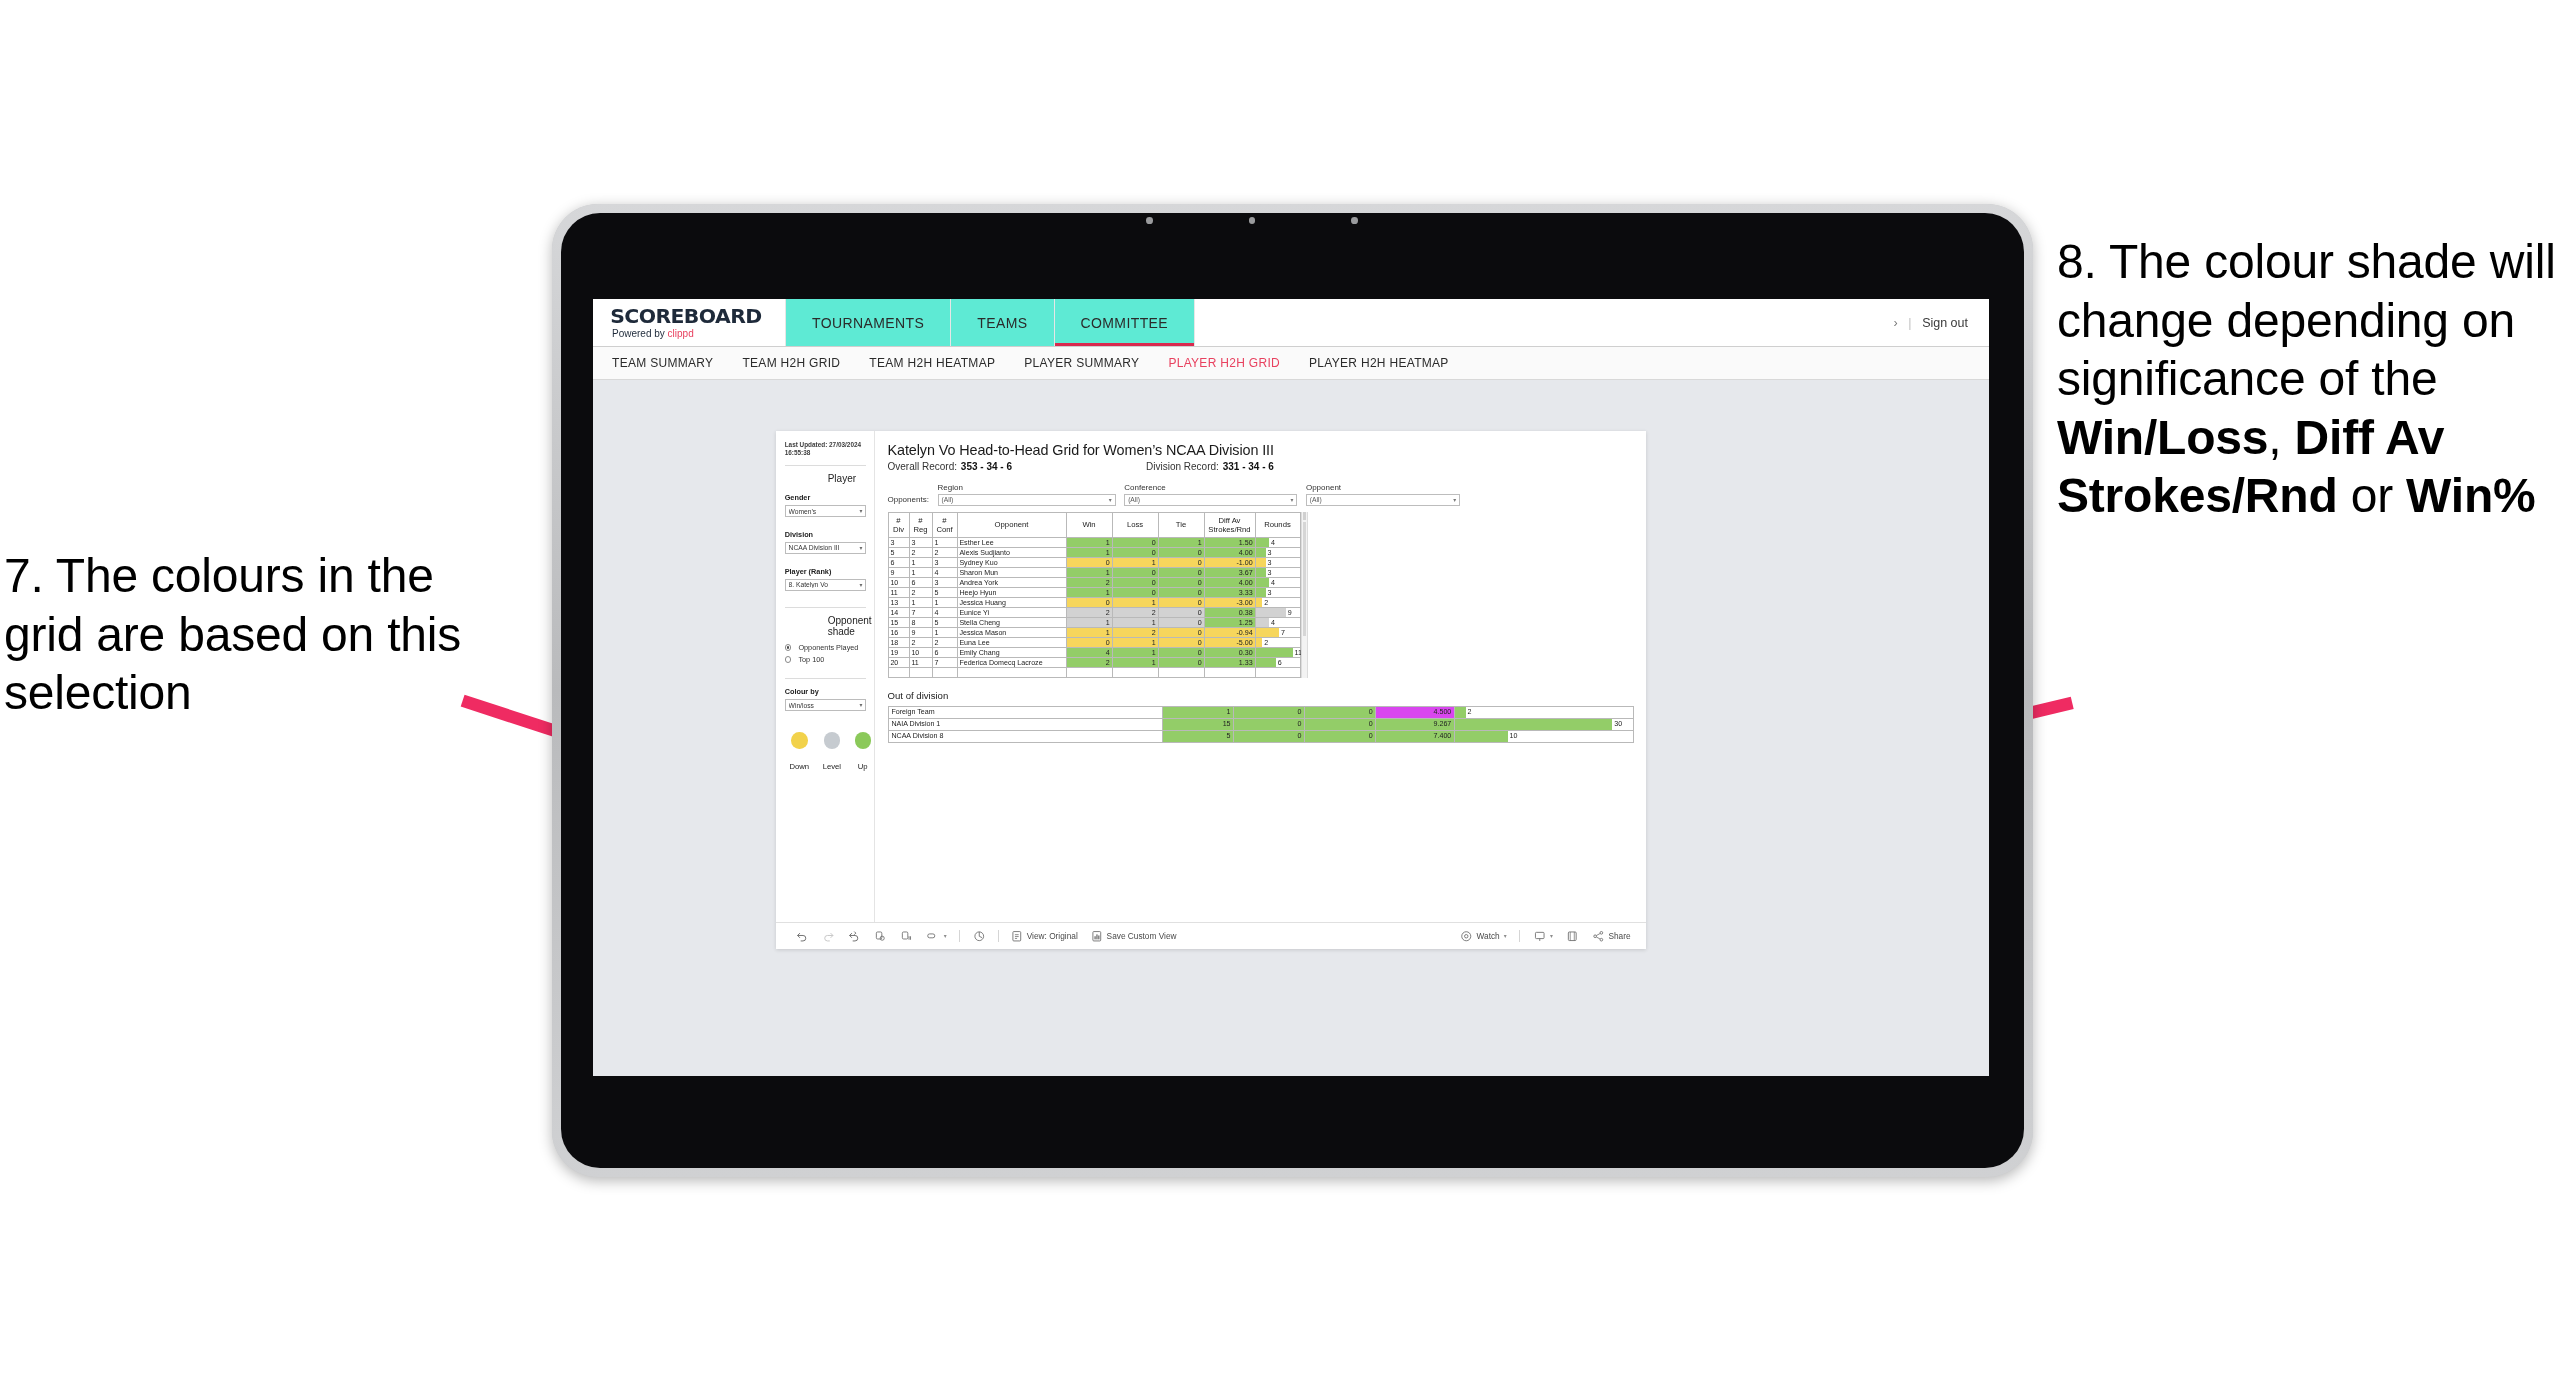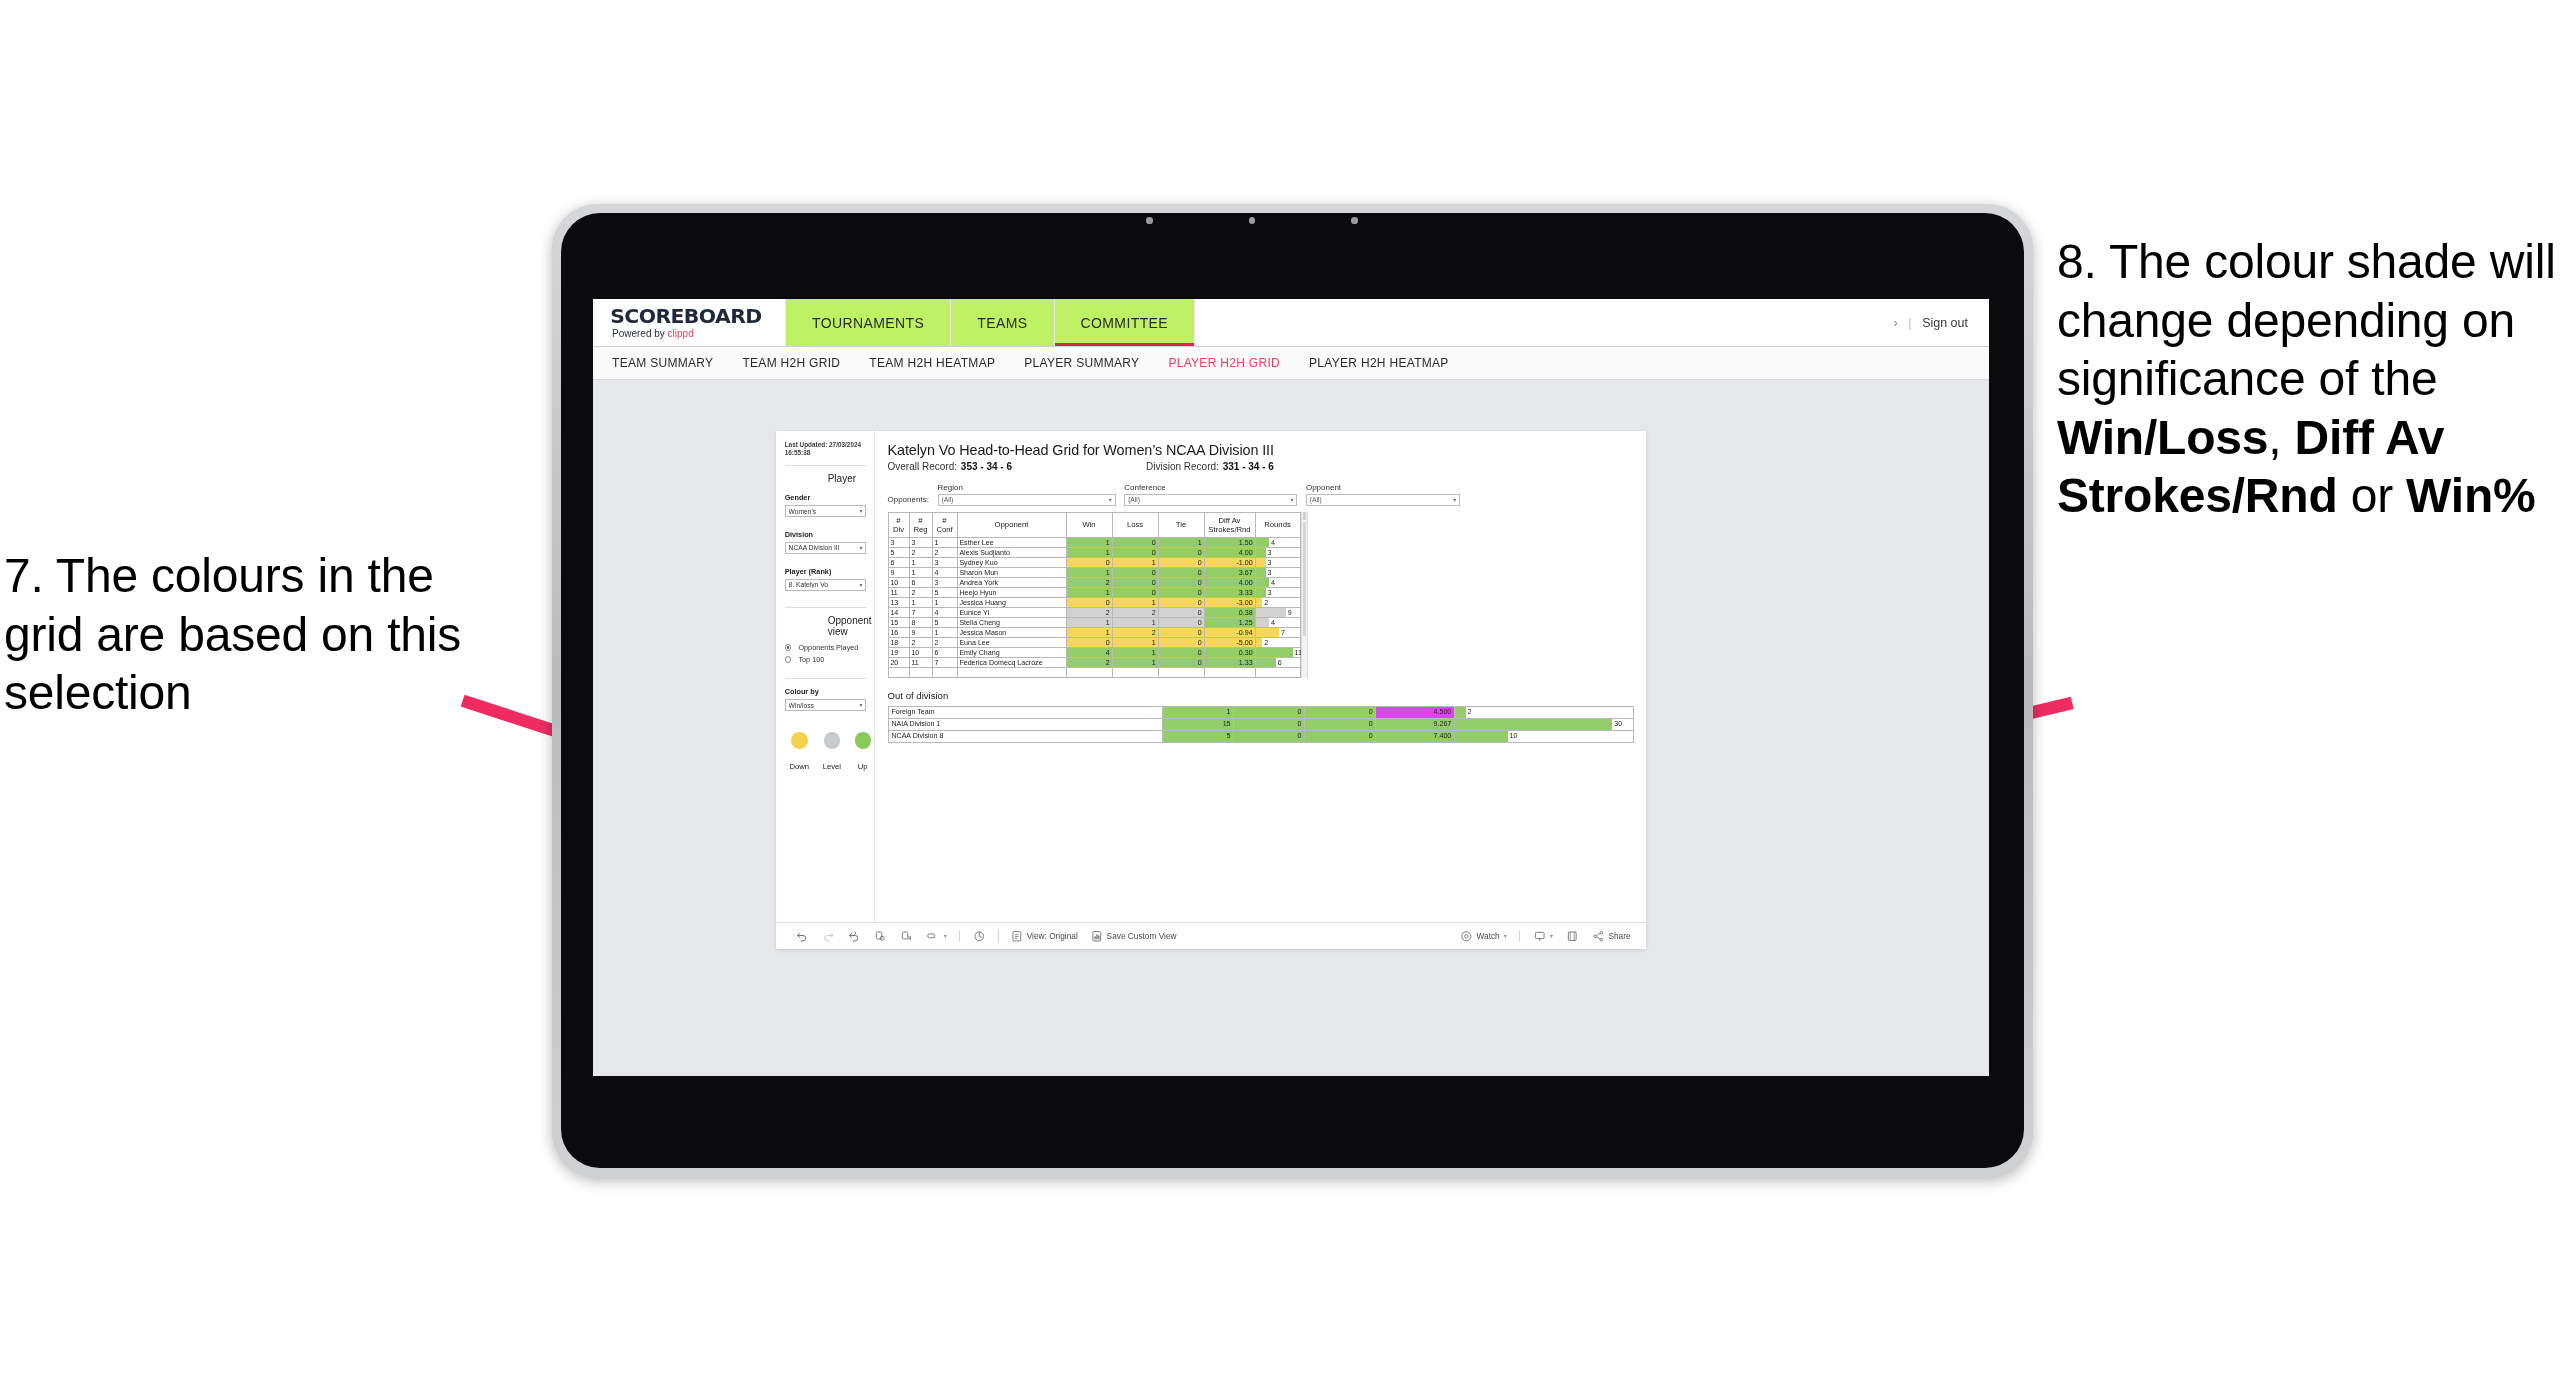--- a/index.html
+++ b/index.html
@@ -61,21 +61,21 @@
     font-family: "DejaVu Sans", sans-serif;
     font-weight: bold; font-size: 20px; letter-spacing:-0.6px;
     color:#1e2a3a; line-height:1; transform: scaleX(1.02);
   }
   .brand-sub { font-size: 10px; color:#1e2a3a; font-weight:normal; margin-top:2.9px; }
   .brand-sub i { font-style: normal; color:#e8415f; }
   .navtabs { display:flex; align-items:stretch; }
   .navtab {
     display:flex; align-items:center; padding: 0 26px;
     font-size:14px; color:#2b2b2b; letter-spacing:0.4px;
-    border-right:1px solid #e6e6e6; cursor:pointer; background:#bef264;
+    border-right:1px solid #e6e6e6; cursor:pointer; background:#5eead4;
     white-space: nowrap;
   }
   .navtab.active { box-shadow: inset 0 -2.9px 0 #d9294e; }
   .topright { margin-left:auto; display:flex; align-items:center; gap:10.6px;
               padding-right:21px; font-size:12.5px; color:#3a3a3a; }
   .topright .chev { color:#777; font-size:12.5px; }
   .topright .divider { color:#c2c2c2; }
 
   #subnav {
     height: 33px; background:#fafafa; border-bottom:1px solid #d8d8d8;
@@ -266,21 +266,21 @@
             <div class="gap"></div>
 
             <div class="f-label">Player (Rank)</div>
             <div class="f-select">
               <span class="cv">8. Katelyn Vo</span>
               <span class="ar">▾</span>
             </div>
 
             <div class="rule" style="margin-top:15.4px"></div>
 
-            <div class="f-title" style="margin-bottom:2.9px">Opponent view</div>
+            <div class="f-title" style="margin-bottom:2.9px">Opponent shade</div>
             <div class="radio-row">
               <span class="radio on"></span>
               <span>Opponents Played</span>
             </div>
             <div class="radio-row">
               <span class="radio"></span>
               <span>Top 100</span>
             </div>
 
             <div class="rule" style="margin-top:14.4px"></div>

